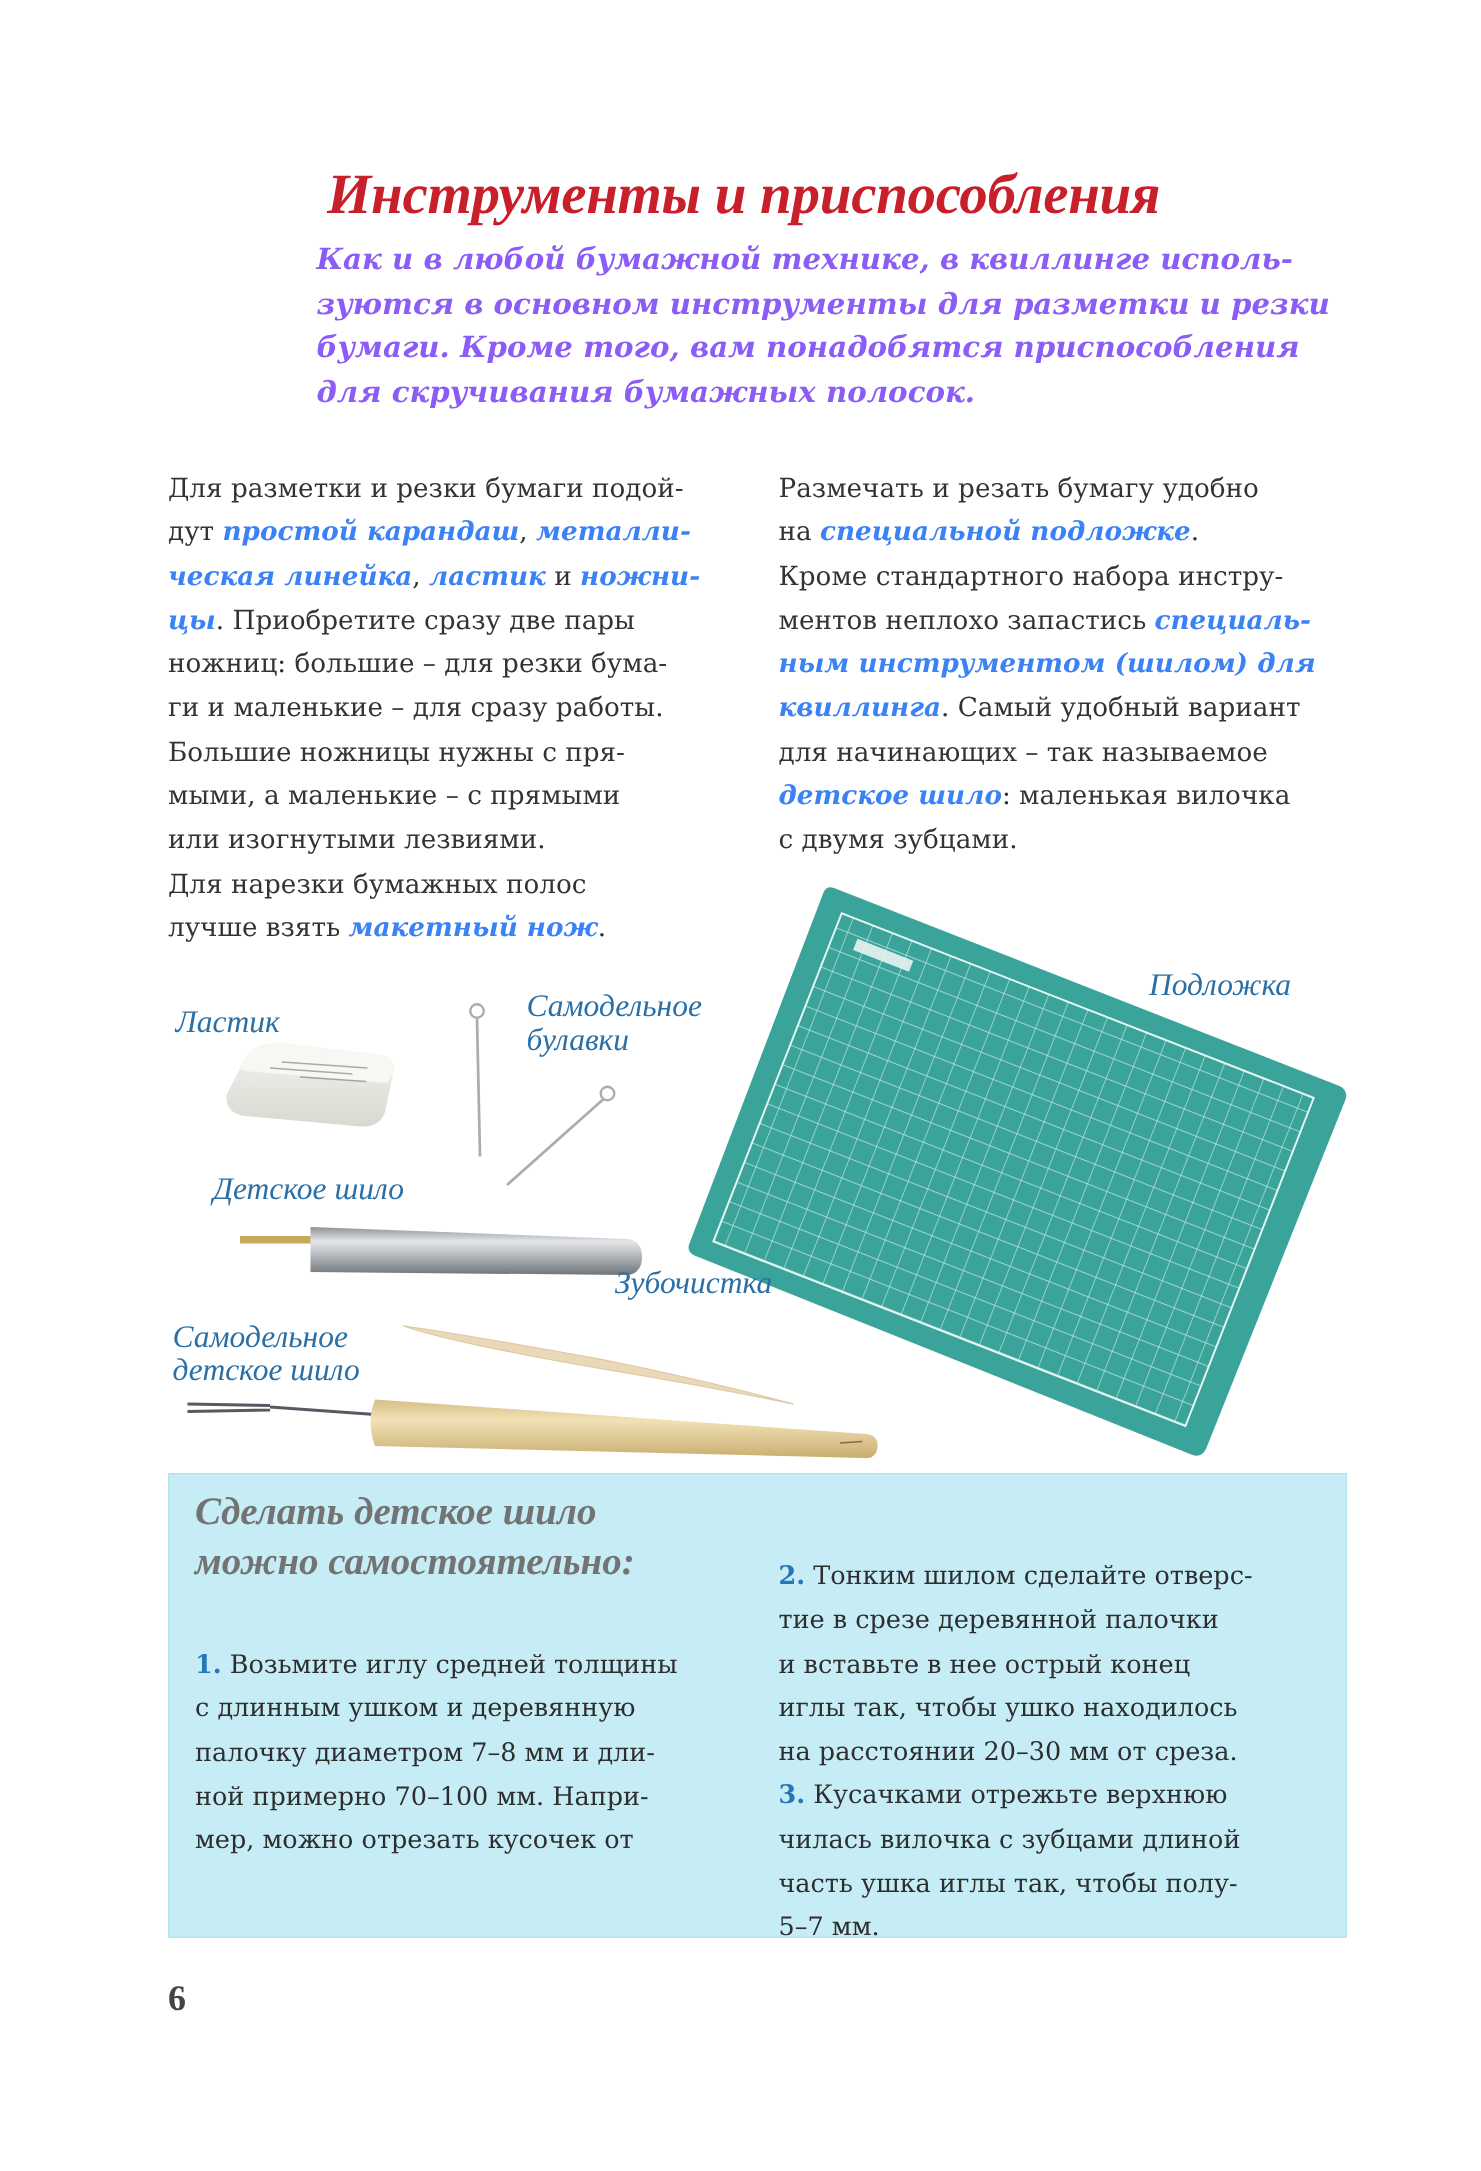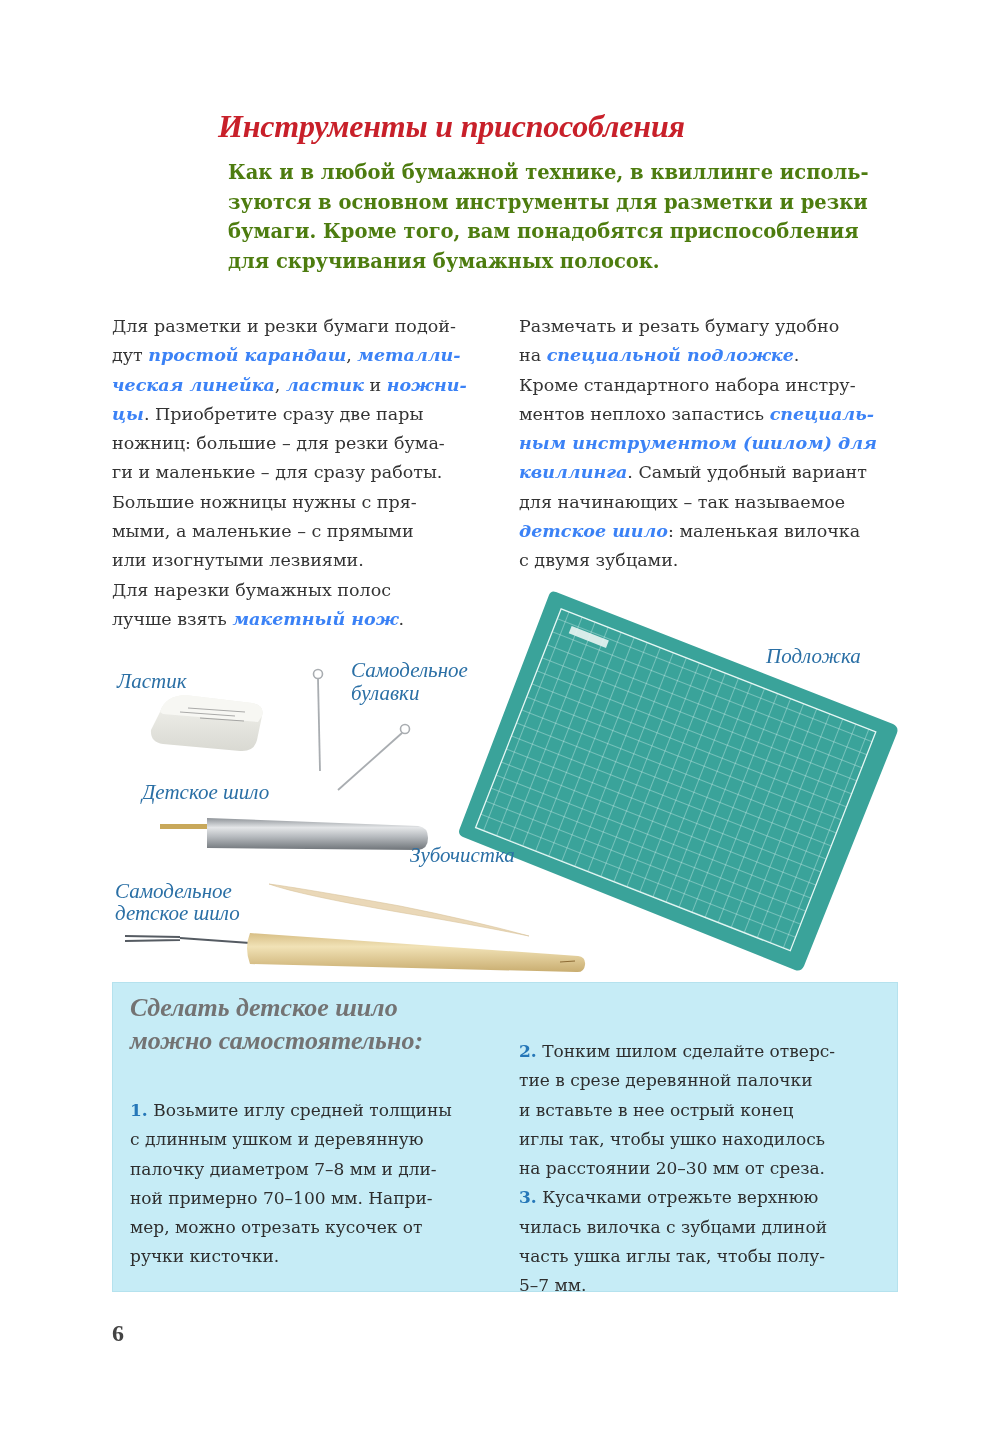--- a/index.html
+++ b/index.html
@@ -1,22 +1,22 @@
 <!DOCTYPE html>
 <html><head>
 <meta charset="utf-8">
 <style>
   html, body { margin: 0; padding: 0; background: #ffffff; }
   body { width: 987px; height: 1447px; position: relative; overflow: hidden;
          font-family: "DejaVu Serif", "Liberation Serif", serif; color: #2b2b2b; }
   .abs { position: absolute; }
   .title { left: 218px; top: 108px; font-family: "Liberation Serif", serif; font-style: italic;
-           font-weight: bold; font-size: 32px; color: #c8202a; white-space: nowrap; letter-spacing: -0.2px; }
-  .lead { left: 228px; top: 158px; width: 680px; font-family: "DejaVu Serif", serif; 
-          font-weight: bold; font-size: 19.5px; line-height: 29.5px; color: #4d7c0f; }
+           font-weight: bold; font-size: 38px; color: #c8202a; white-space: nowrap; letter-spacing: -0.2px; }
+  .lead { left: 211px; top: 158px; width: 680px; font-family: "DejaVu Serif", serif; font-style: italic;
+          font-weight: bold; font-size: 19.5px; line-height: 29.5px; color: #8b5cf6; }
   .lead div { white-space: nowrap; }
   .col { font-family: "DejaVu Serif", serif; font-size: 17.5px; line-height: 29.3px; color: #333; }
   .col div { white-space: nowrap; }
   .col1 { left: 112px; top: 312px; width: 380px; }
   .col2 { left: 519px; top: 312px; width: 380px; }
   b.i { font-style: italic; font-weight: bold; color: #3b82f6; }
   .cap { font-family: "Liberation Serif", serif; font-style: italic; font-size: 21px; color: #2a6fa5;
          line-height: 22px; white-space: nowrap; }
   .box { left: 112px; top: 982px; width: 786px; height: 310px; background: #c6ecf6;
          border: 1px solid #b5e2ee; box-sizing: border-box; }
@@ -141,21 +141,20 @@
 <div class="abs box-h">
   <div>Сделать детское шило</div>
   <div>можно самостоятельно:</div>
 </div>
 <div class="abs boxcol bc1">
   <div><span class="num">1.</span><span> Возьмите иглу средней толщины</span></div>
   <div>с длинным ушком и деревянную</div>
   <div>палочку диаметром 7–8 мм и дли-</div>
   <div>ной примерно 70–100 мм. Напри-</div>
   <div>мер, можно отрезать кусочек от</div>
-  <div>ручки кисточки.</div>
 </div>
 <div class="abs boxcol bc2">
   <div><span class="num">2.</span><span> Тонким шилом сделайте отверс-</span></div>
   <div>тие в срезе деревянной палочки</div>
   <div>и вставьте в нее острый конец</div>
   <div>иглы так, чтобы ушко находилось</div>
   <div>на расстоянии 20–30 мм от среза.</div>
   <div><span class="num">3.</span><span> Кусачками отрежьте верхнюю</span></div>
   <div>чилась вилочка с зубцами длиной</div>
   <div>часть ушка иглы так, чтобы полу-</div>

